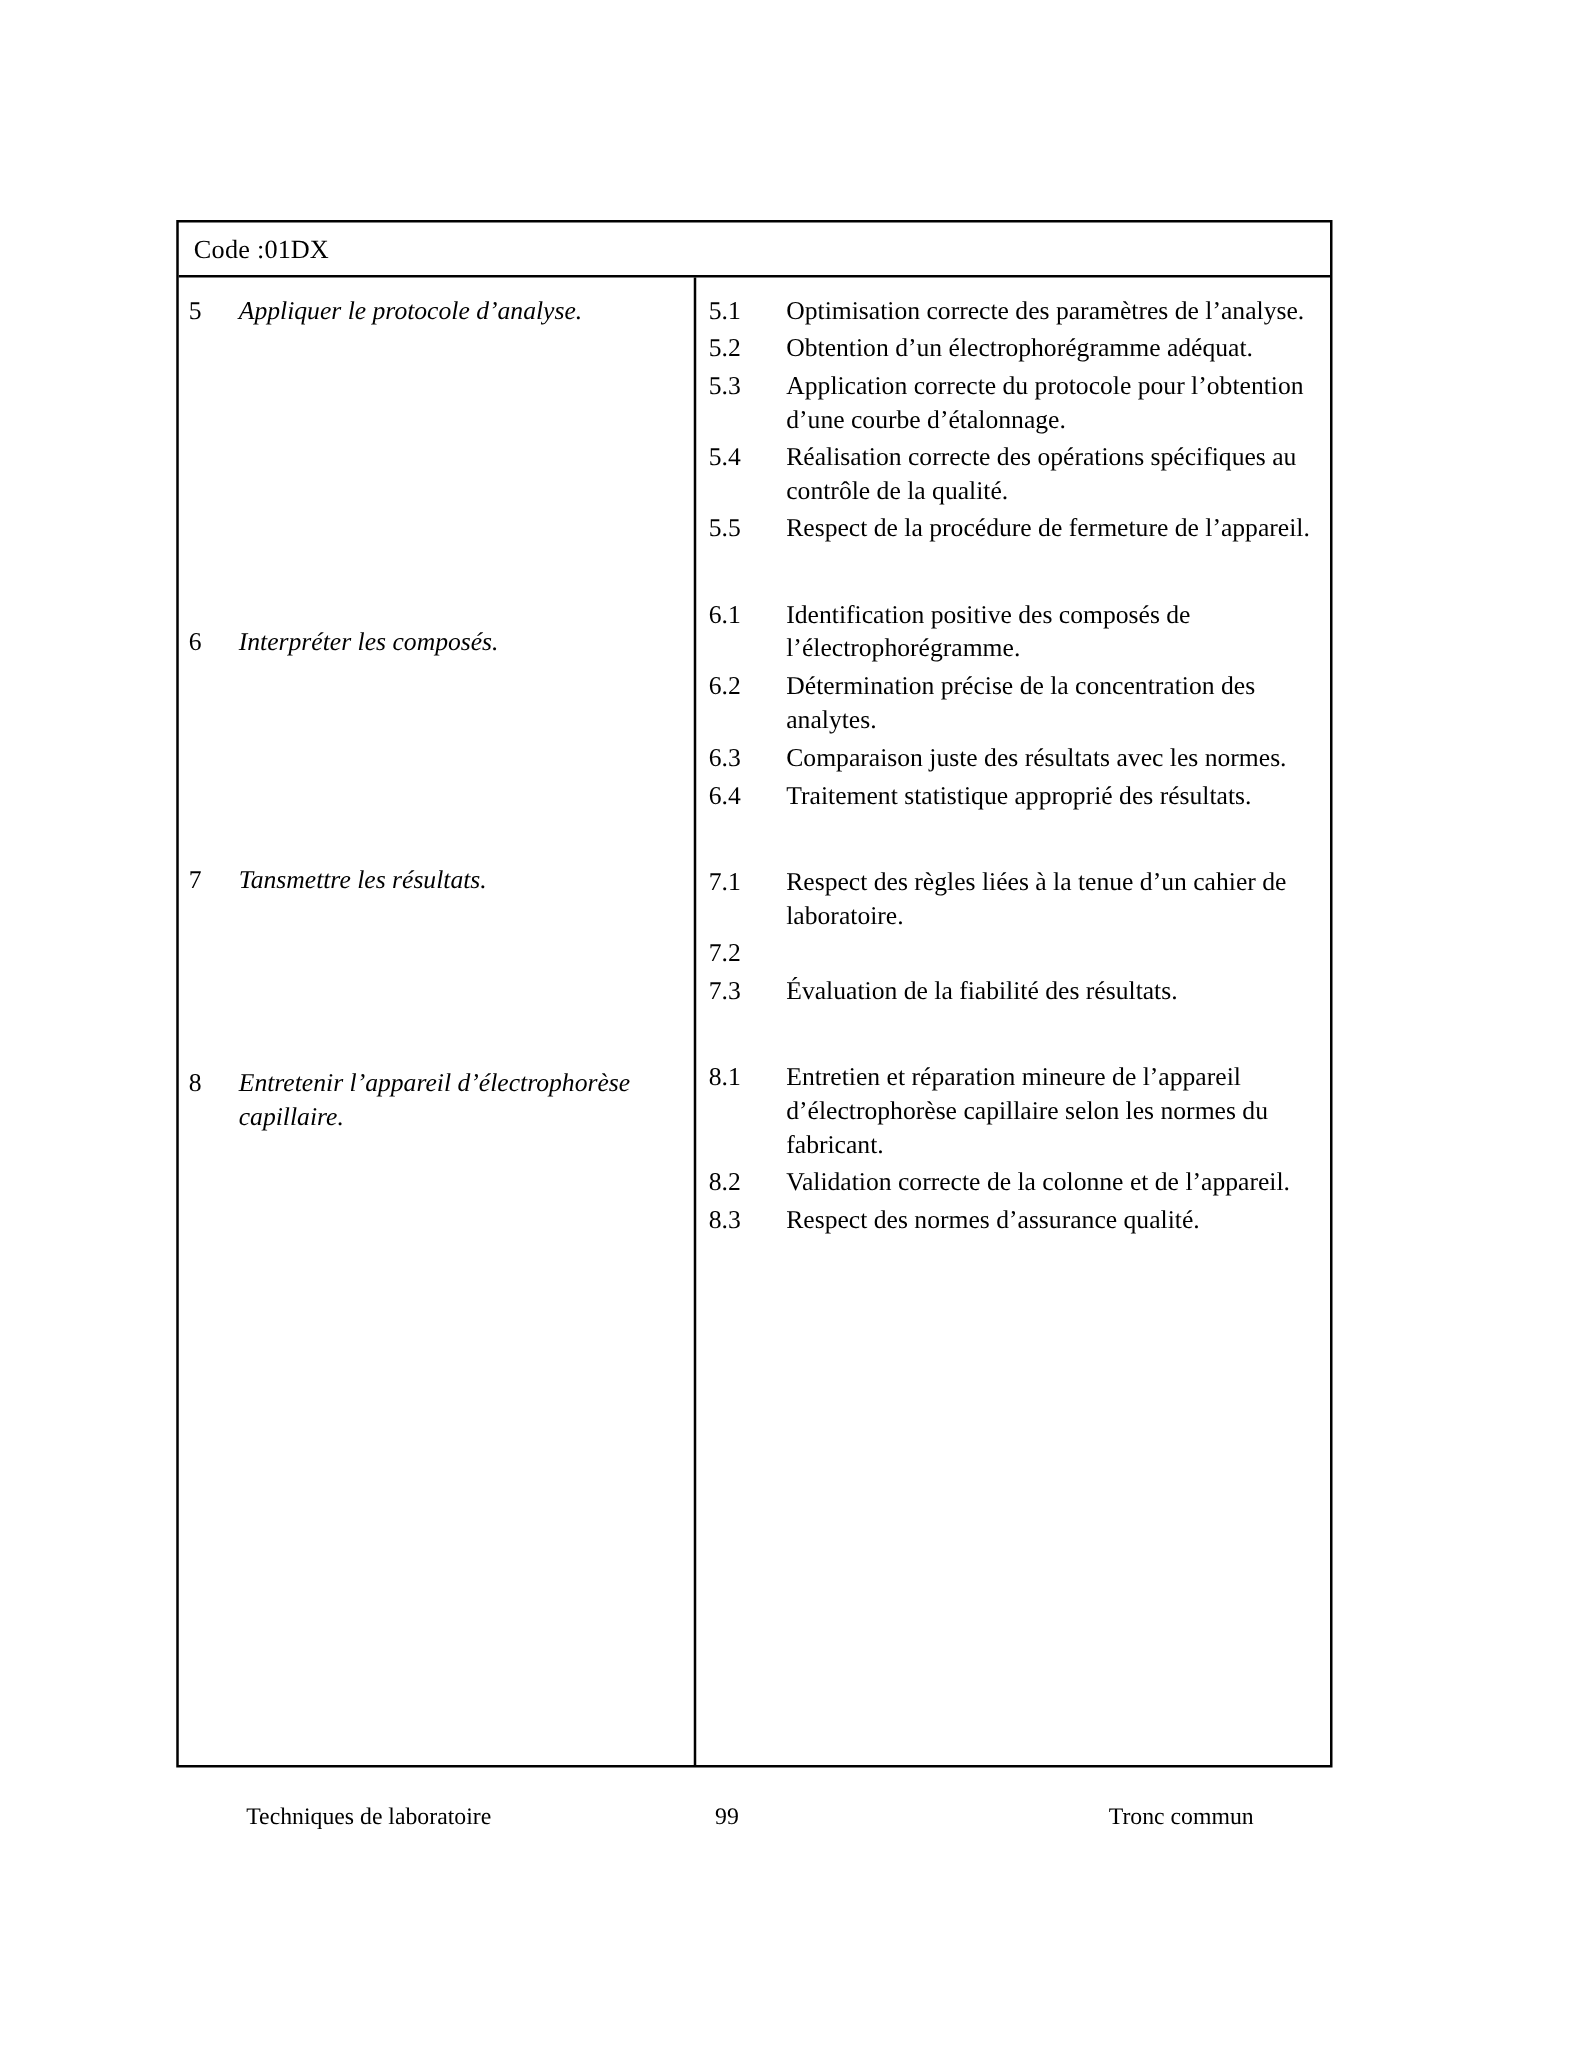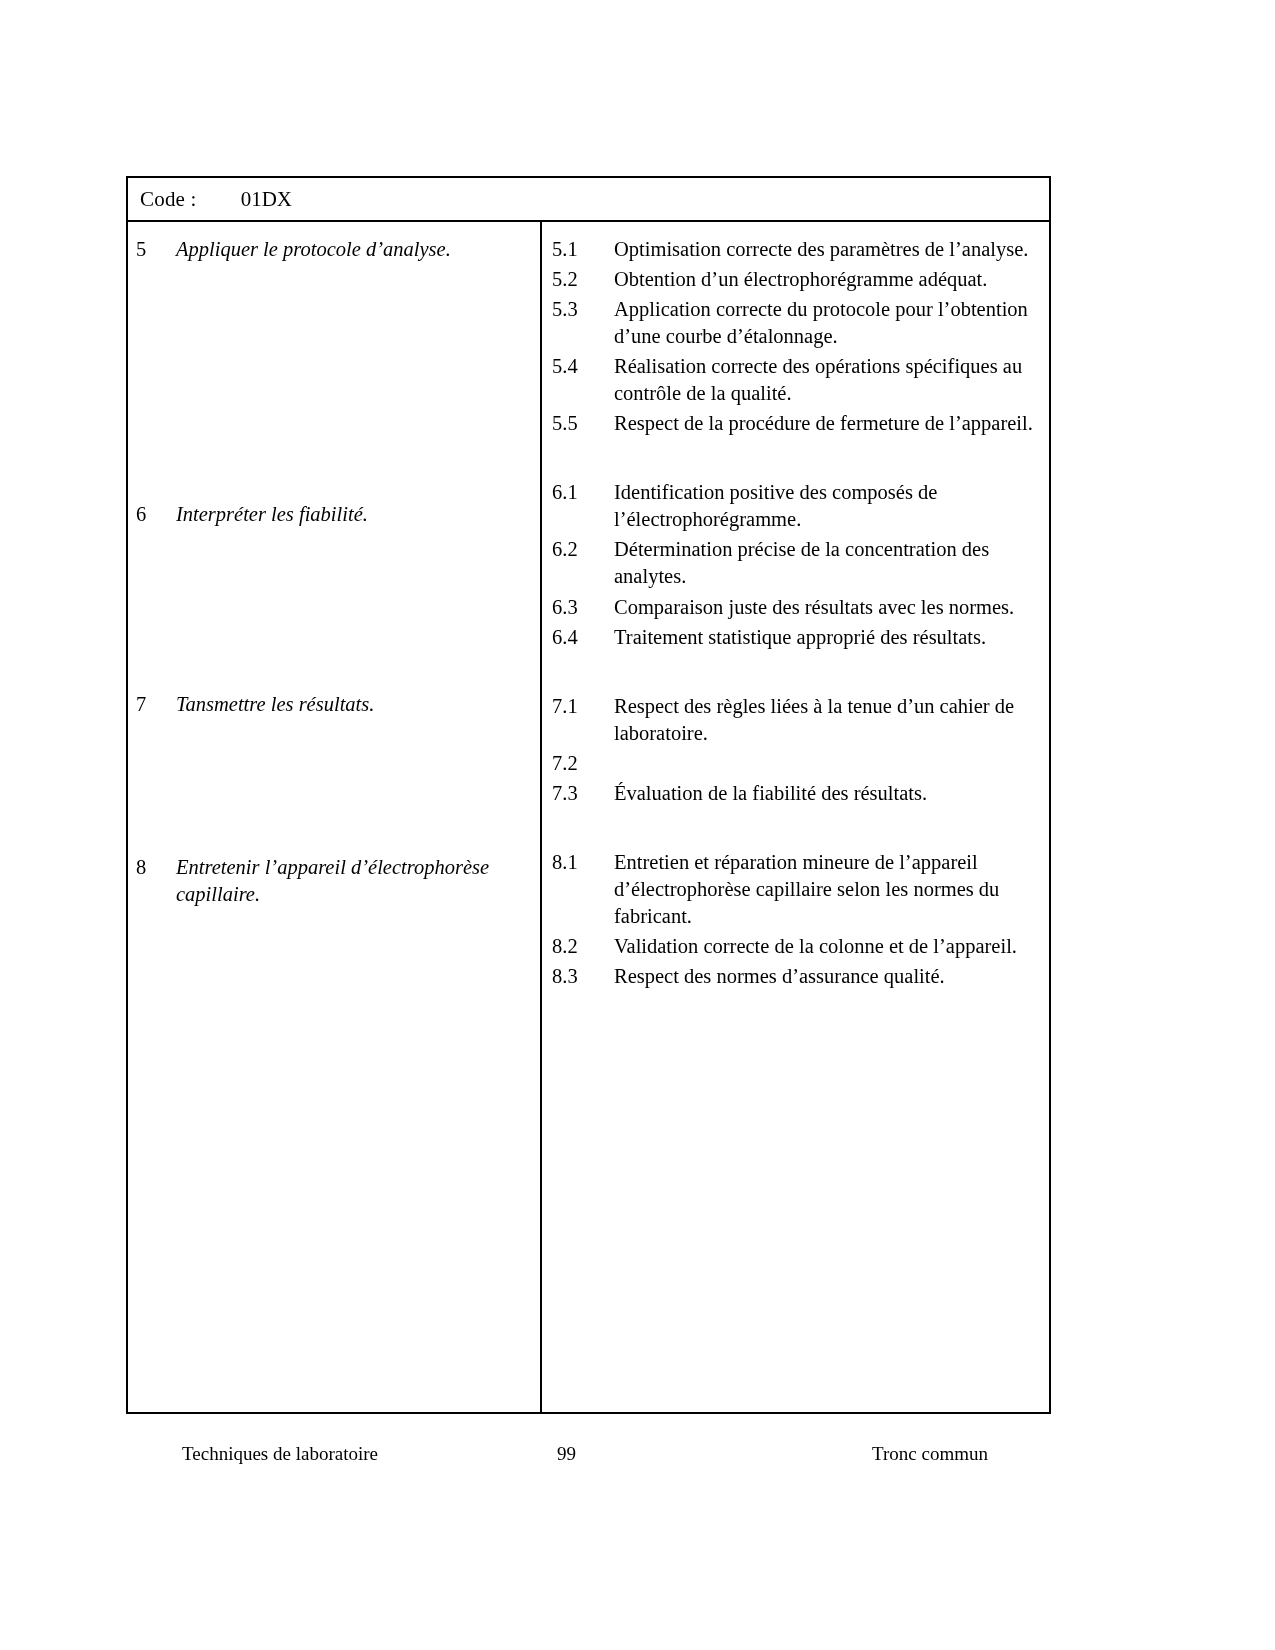--- a/index.html
+++ b/index.html
@@ -9,21 +9,21 @@
   }
   body {
     width: 1275px;
     height: 1650px;
     font-family: "Liberation Serif", serif;
     color: #000000;
     position: relative;
   }
   .page {
     position: absolute;
-    left: 0; top: 0;
+    left: 15px; top: 0;
     width: 1009px;
     height: 1650px;
   }
   .table-wrap {
     position: absolute;
     left: 126px;
     top: 176px;
     width: 925px;
     border: 2px solid #000;
     box-sizing: border-box;
@@ -35,21 +35,20 @@
     align-items: center;
     padding-left: 12px;
     box-sizing: border-box;
   }
   .code-label {
     font-size: 21px;
     letter-spacing: 0.2px;
   }
   .code-value {
     font-size: 21px;
-    margin-left: 44px;
   }
   .body-row {
     display: flex;
     min-height: 1190px;
     box-sizing: border-box;
   }
   .col-left {
     width: 414px;
     border-right: 2px solid #000;
     box-sizing: border-box;
@@ -131,21 +130,21 @@
       <div class="col-left">
 
         <div class="task">
           <span class="task-num">5</span>
           <span class="task-text">Appliquer le protocole d’analyse.</span>
         </div>
         <div style="height:196px"></div>
 
         <div class="task">
           <span class="task-num">6</span>
-          <span class="task-text">Interpréter les fiabilité.</span>
+          <span class="task-text">Interpréter les composés.</span>
         </div>
         <div style="height:121px"></div>
 
         <div class="task">
           <span class="task-num">7</span>
           <span class="task-text">Tansmettre les résultats.</span>
         </div>
         <div style="height:94px"></div>
 
         <div class="task">

